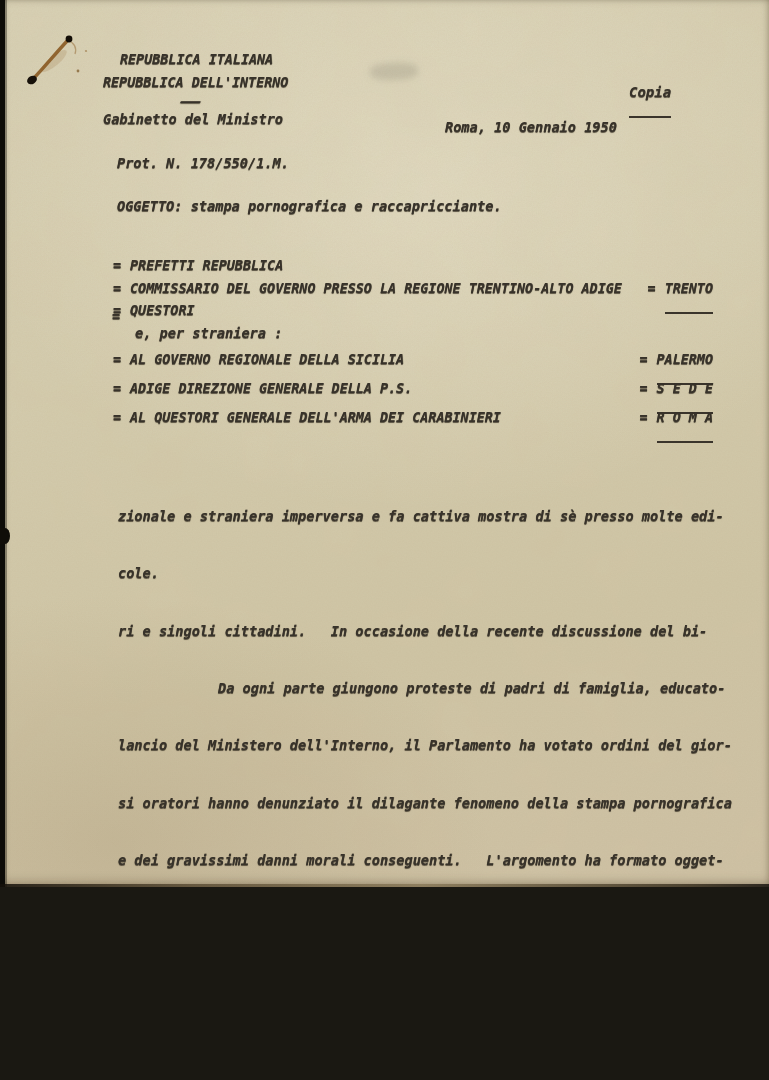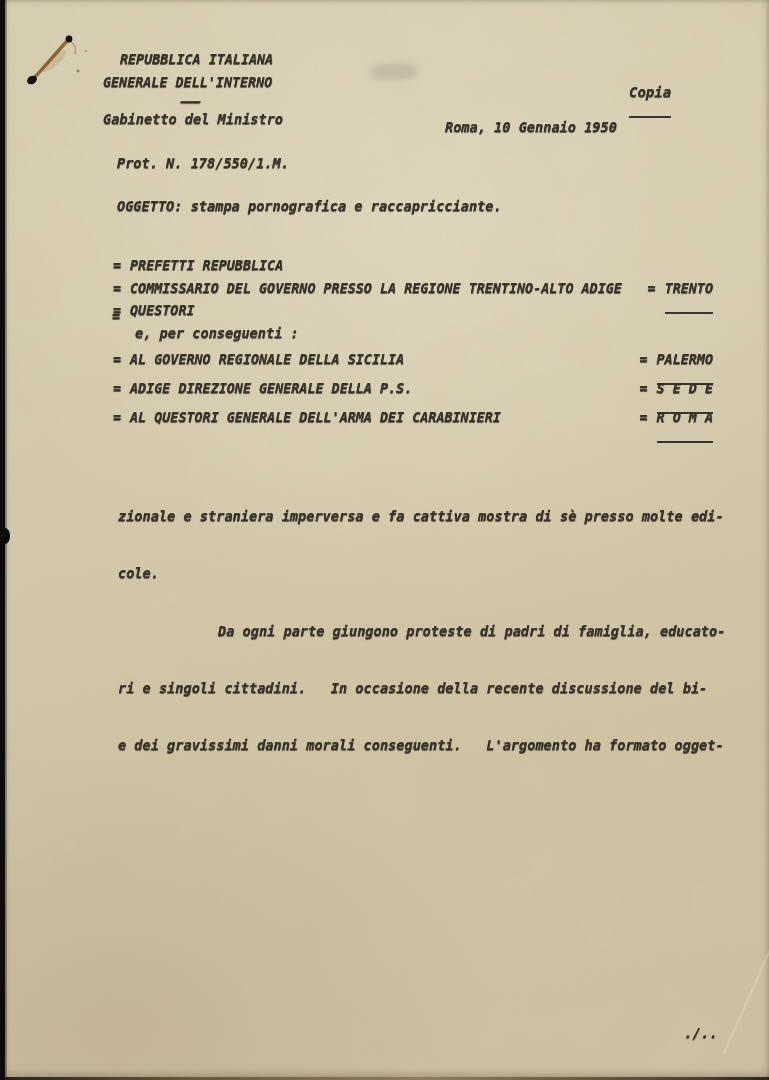--- a/index.html
+++ b/index.html
@@ -1,17 +1,17 @@
 <!DOCTYPE html>
 <html><head>
 <meta charset="utf-8">
 <style>
   html,body{margin:0;padding:0;background:#1a1812;}
   .page{
-    position:relative;width:769px;height:1080px;overflow:hidden;
+    position:relative;width:769px;height:887px;overflow:hidden;
     background:
       radial-gradient(ellipse 90% 55% at 55% 22%, rgba(246,242,224,0.35), rgba(246,242,224,0) 65%),
       radial-gradient(ellipse 70% 40% at 15% 95%, rgba(140,116,80,0.18), rgba(140,116,80,0) 70%),
       linear-gradient(168deg,#d9d2b6 0%, #d5cdaf 38%, #d0c6a6 70%, #cfc2a5 100%);
     box-shadow:
       inset 0 -7px 12px -5px rgba(55,40,20,0.55),
       inset 7px 0 10px -7px rgba(0,0,0,0.55),
       inset 0 4px 8px -6px rgba(60,50,30,0.45),
       inset -5px 0 9px -7px rgba(70,55,30,0.4);
     font-family:"DejaVu Sans Mono","Liberation Mono",monospace;
@@ -78,21 +78,21 @@
     <ellipse cx="32" cy="34" rx="16" ry="5" fill="#8a5a22" opacity="0.16" transform="rotate(-40 32 34)"></ellipse>
     <path d="M11,52 C 20,43 33,27 46,13" stroke="#8a5a22" stroke-width="3.4" fill="none" stroke-linecap="round" opacity="0.9"></path>
     <path d="M46,13 C 52,16 55,21 53,27" stroke="#8a5a22" stroke-width="1.3" fill="none" opacity="0.45"></path>
     <ellipse cx="10" cy="53" rx="5.2" ry="4" fill="#17110a" transform="rotate(-30 10 53)"></ellipse>
     <circle cx="47" cy="12" r="3.4" fill="#120d06"></circle>
     <circle cx="56" cy="44" r="1.4" fill="#7a5524" opacity="0.7"></circle>
     <circle cx="64" cy="24" r="1.1" fill="#8a5a22" opacity="0.5"></circle>
   </svg>
 
   <div class="t caps" style="left:120px;top:52px;">REPUBBLICA ITALIANA</div>
-  <div class="t caps" style="left:103px;top:75px;">GENERALE DELL'INTERNO</div>
+  <div class="t caps" style="left:103px;top:75px;">REPUBBLICA DELL'INTERNO</div>
   <div class="t" style="left:181px;top:94px;"><span class="divider">—</span></div>
   <div class="t" style="left:103px;top:112px;">Gabinetto del Ministro</div>
 
   <div class="t" style="left:629px;top:85px;font-size:14px;"><span class="u">Copia</span></div>
   <div class="t" style="left:445px;top:120px;">Roma, 10 Gennaio 1950</div>
 
   <div class="t" style="left:117px;top:156px;">Prot. N. 178/550/1.M.</div>
   <div class="t" style="left:117px;top:199px;">OGGETTO: stampa pornografica e raccapricciante.</div>
 
   <div class="t caps row" style="left:113px;top:258px;">
@@ -107,21 +107,21 @@
   <div class="t caps dest" style="top:281px;">
     <span class="eqwrap"><span class="eq">=</span></span>
     <span class="u">TRENTO</span>
   </div>
 
   <div class="t caps row" style="left:113px;top:303px;">
     <span class="eqwrap"><span class="eq">=</span><span class="eq eq2">=</span></span>
     <span>QUESTORI</span>
   </div>
 
-  <div class="t" style="left:135px;top:326px;">e, per conseguenti :</div>
+  <div class="t" style="left:135px;top:326px;">e, per straniera :</div>
 
   <div class="t caps row" style="left:113px;top:352px;">
     <span class="eqwrap"><span class="eq">=</span></span>
     <span>AL GOVERNO REGIONALE DELLA SICILIA</span>
   </div>
   <div class="t caps dest" style="top:352px;">
     <span class="eqwrap"><span class="eq">=</span></span>
     <span class="u">PALERMO</span>
   </div>
 
@@ -139,22 +139,24 @@
     <span>AL QUESTORI GENERALE DELL'ARMA DEI CARABINIERI</span>
   </div>
   <div class="t caps dest" style="top:410px;">
     <span class="eqwrap"><span class="eq">=</span></span>
     <span class="u">R O M A</span>
   </div>
 
   <div class="body t" style="position:absolute;">
     <div class="bl">zionale e straniera imperversa e fa cattiva mostra di sè presso molte edi-</div>
     <div class="bl">cole.</div>
+    <div class="bl">ri e singoli cittadini.   In occasione della recente discussione del bi-</div>
     <div class="bl ind">Da ogni parte giungono proteste di padri di famiglia, educato-</div>
-    <div class="bl">ri e singoli cittadini.   In occasione della recente discussione del bi-</div>
+    <div class="bl">lancio del Ministero dell'Interno, il Parlamento ha votato ordini del gior-</div>
+    <div class="bl">si oratori hanno denunziato il dilagante fenomeno della stampa pornografica</div>
     <div class="bl">e dei gravissimi danni morali conseguenti.   L'argomento ha formato ogget-</div>
     
     
     
     
     
     
     
     
   </div>

